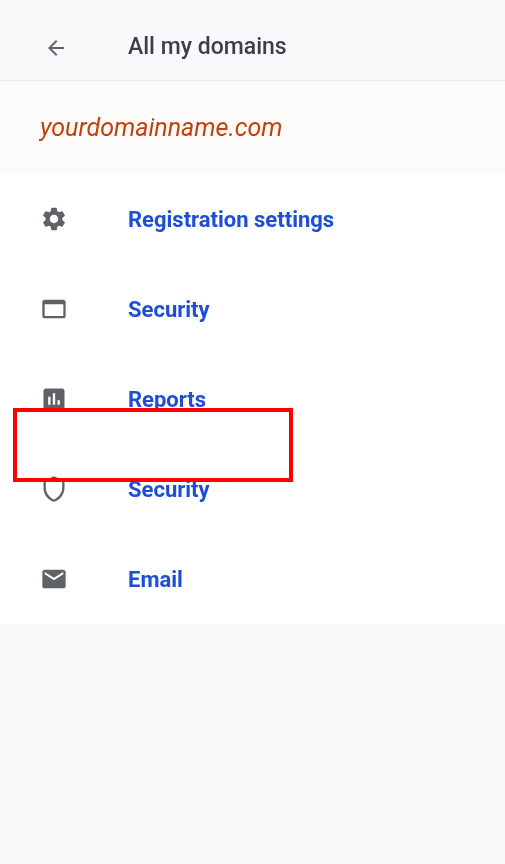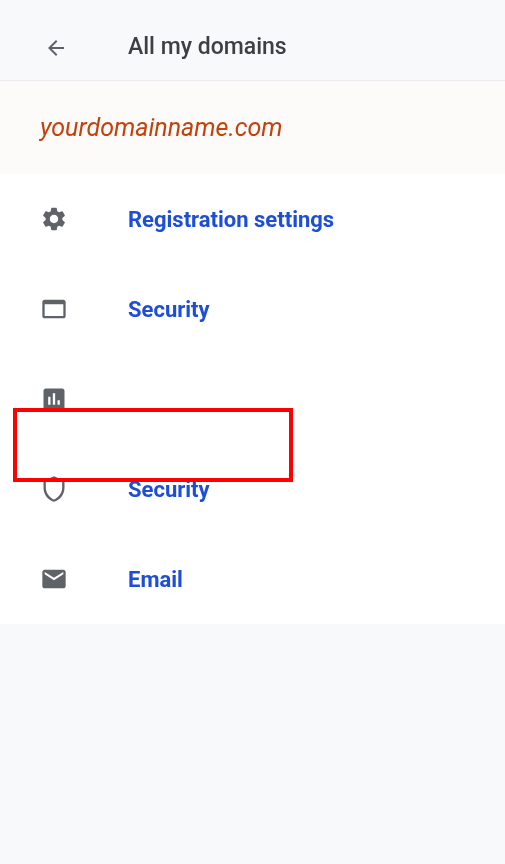--- a/index.html
+++ b/index.html
@@ -141,20 +141,21 @@
     </div>
     <div class="nav-label">Security</div>
   </div>
 
   <div class="nav-item">
     <div class="nav-icon">
       <svg viewBox="0 0 24 24">
           <path d="M19 3H5c-1.1 0-2 .9-2 2v14c0 1.1.9 2 2 2h14c1.1 0 2-.9 2-2V5c0-1.1-.9-2-2-2zM9 17H7v-7h2v7zm4 0h-2V7h2v10zm4 0h-2v-4h2v4z"></path>
         </svg>
     </div>
+    <div class="nav-label">Reports</div>
   </div>
 
   <div class="nav-item">
     <div class="nav-icon">
       <svg viewBox="0 0 24 24">
           <path d="M12 1L3 5v6c0 5.55 3.84 10.74 9 12 5.16-1.26 9-6.45 9-12V5l-9-4zm0 19.93c-3.95-1.22-7-5.79-7-9.93V6.3l7-3.11 7 3.11v4.7c0 4.14-3.05 8.71-7 9.93z"></path>
         </svg>
     </div>
     <div class="nav-label">Security</div>
   </div>

